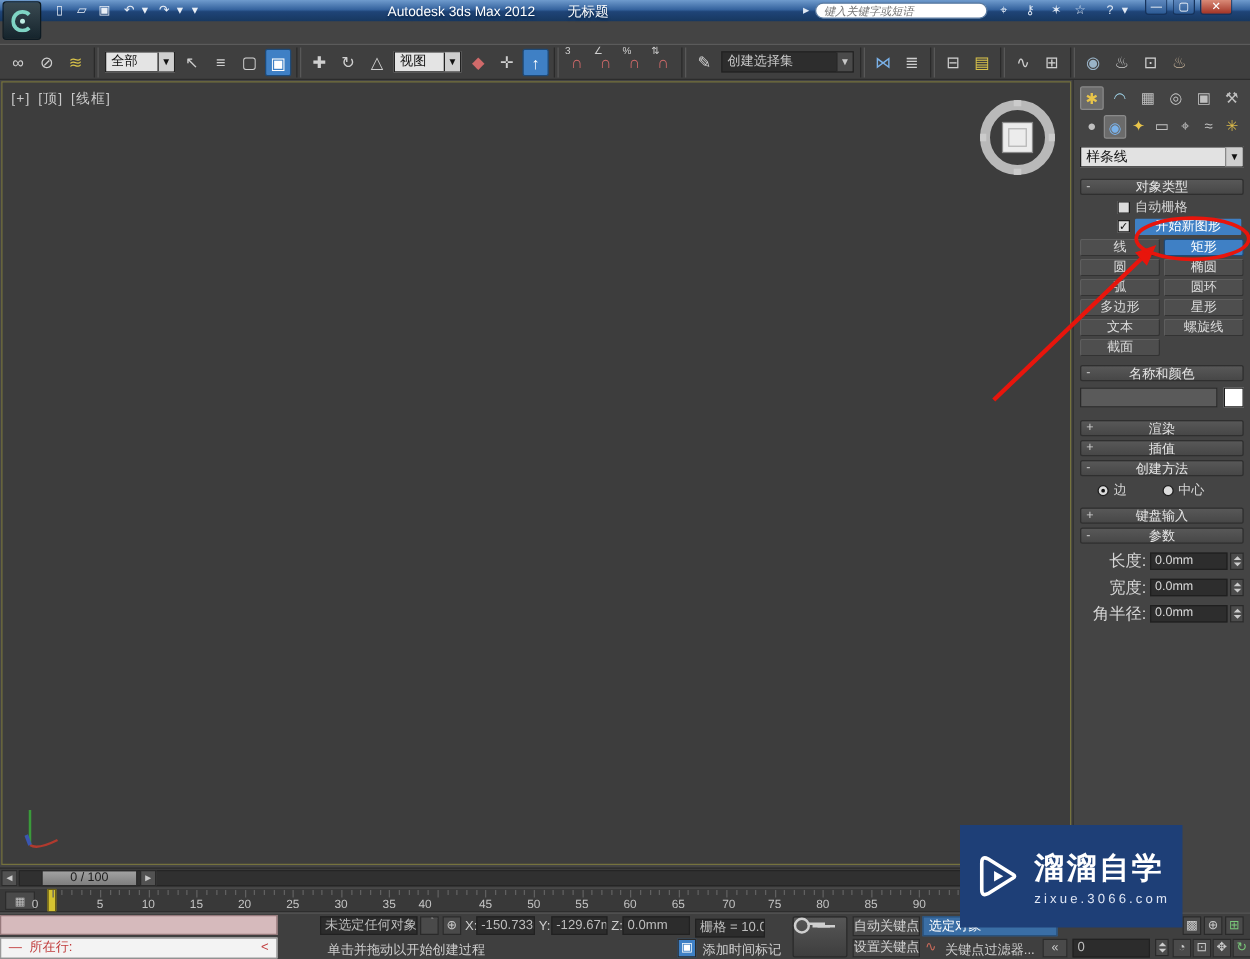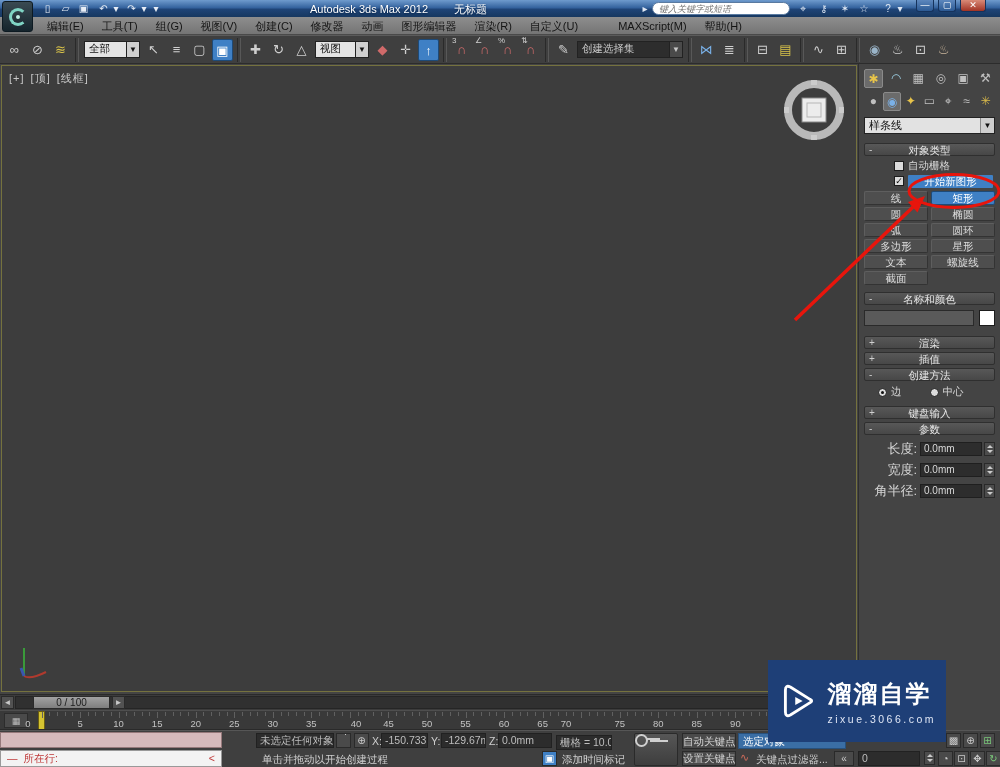--- a/index.html
+++ b/index.html
@@ -200,34 +200,20 @@
     <span class="tb-right-ico abs" style="left:880px">?</span>
     <span class="tb-right-ico abs" style="left:896px;width:8px">▾</span>
     <span id="btn-min" class="winbtn abs">—</span>
     <span id="btn-max" class="winbtn abs">▢</span>
     <span id="btn-close" class="winbtn abs">✕</span>
   </div>
   <div id="app-logo" class="abs">
     <span class="swirl"></span>
   </div>
 
-  <div id="menubar" class="abs">
-      <div class="menu-item">编辑(E)</div>
-      <div class="menu-item">工具(T)</div>
-      <div class="menu-item">组(G)</div>
-      <div class="menu-item">视图(V)</div>
-      <div class="menu-item">创建(C)</div>
-      <div class="menu-item">修改器</div>
-      <div class="menu-item">动画</div>
-      <div class="menu-item">图形编辑器</div>
-      <div class="menu-item">渲染(R)</div>
-      <div class="menu-item">自定义(U)</div>
-      <div class="menu-item">MAXScript(M)</div>
-      <div class="menu-item">帮助(H)</div>
-    </div>
 
   <div id="maintoolbar" class="abs">
       <div class="tb-icon">∞</div>
       <div class="tb-icon">⊘</div>
       <div class="tb-icon" style="color: rgb(216, 194, 74);">≋</div>
       <div class="tb-sep"></div>
       <div class="tb-drop light" style="width: 56px;">
         <span class="lbl">全部</span>
         <span class="arr">▼</span>
       </div>
@@ -523,27 +509,27 @@
       <div class="tick abs" style="left: 804.79px; height: 4px;"></div>
       <div class="tick abs" style="left: 812.5px; height: 6px;"></div>
       <div class="tick-num abs" style="left: 28px;">0</div>
       <div class="tick-num abs" style="left: 80.05px;">5</div>
       <div class="tick-num abs" style="left: 118.6px;">10</div>
       <div class="tick-num abs" style="left: 157.15px;">15</div>
       <div class="tick-num abs" style="left: 195.7px;">20</div>
       <div class="tick-num abs" style="left: 234.25px;">25</div>
       <div class="tick-num abs" style="left: 272.8px;">30</div>
       <div class="tick-num abs" style="left: 311.35px;">35</div>
-      <div class="tick-num abs" style="left: 356px; text-align: right;">40</div>
+      <div class="tick-num abs" style="left: 340px; text-align: right;">40</div>
       <div class="tick-num abs" style="left: 388.45px;">45</div>
       <div class="tick-num abs" style="left: 427px;">50</div>
       <div class="tick-num abs" style="left: 465.55px;">55</div>
       <div class="tick-num abs" style="left: 504.1px;">60</div>
       <div class="tick-num abs" style="left: 542.65px;">65</div>
-      <div class="tick-num abs" style="left: 566px;">70</div>
+      <div class="tick-num abs" style="left: 583px;">70</div>
       <div class="tick-num abs" style="left: 619.75px;">75</div>
       <div class="tick-num abs" style="left: 658.3px;">80</div>
       <div class="tick-num abs" style="left: 696.85px;">85</div>
       <div class="tick-num abs" style="left: 735.4px;">90</div>
     </div>
 
   <div id="statusbar" class="abs">
     <div id="mini-listener-pink" class="abs"></div>
     <div id="mini-listener-white" class="abs">
       <span>

